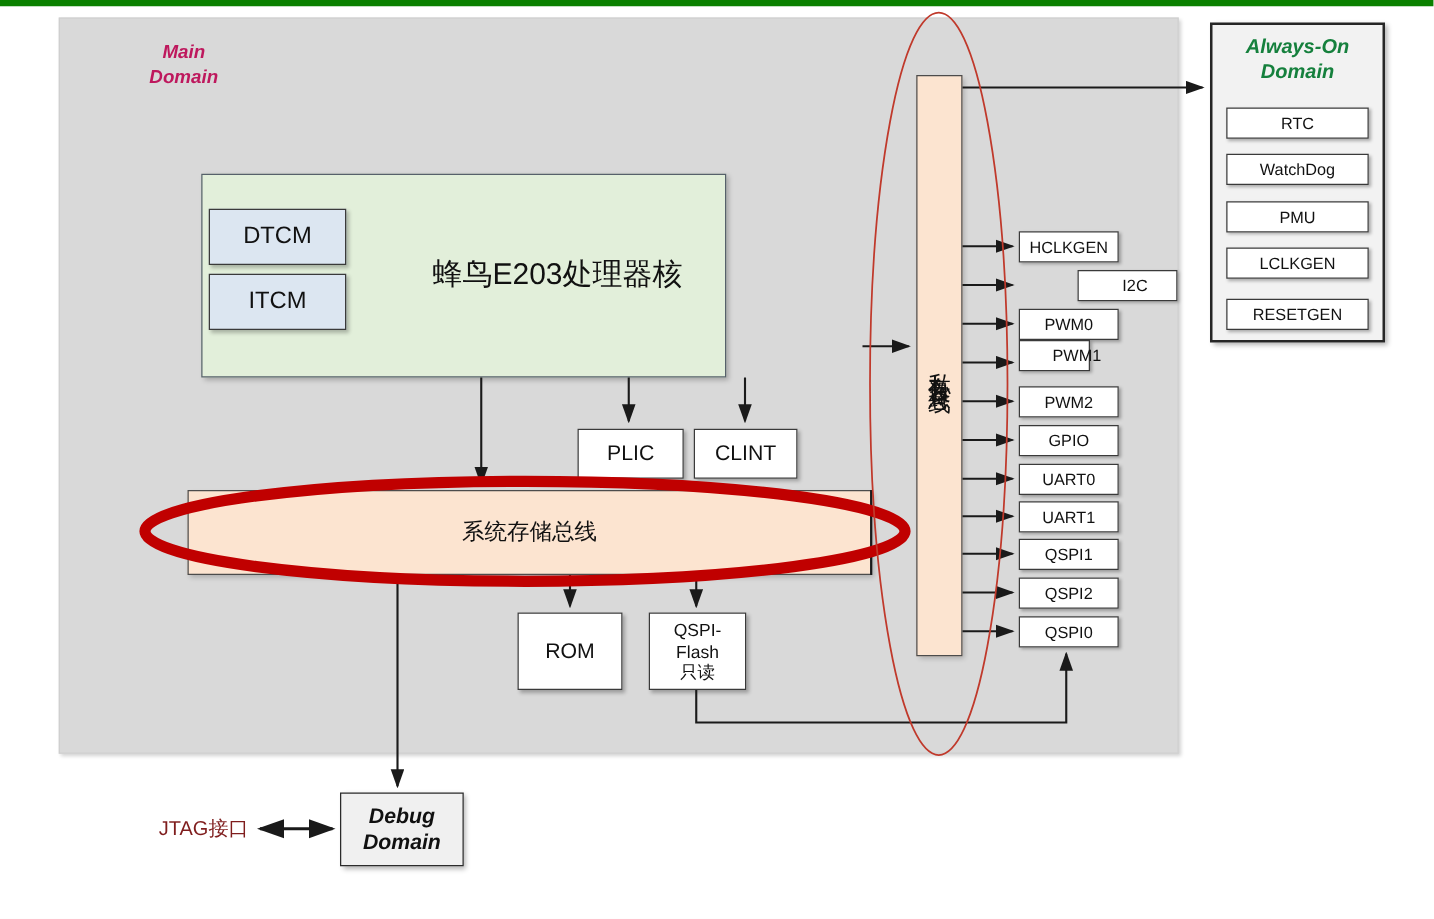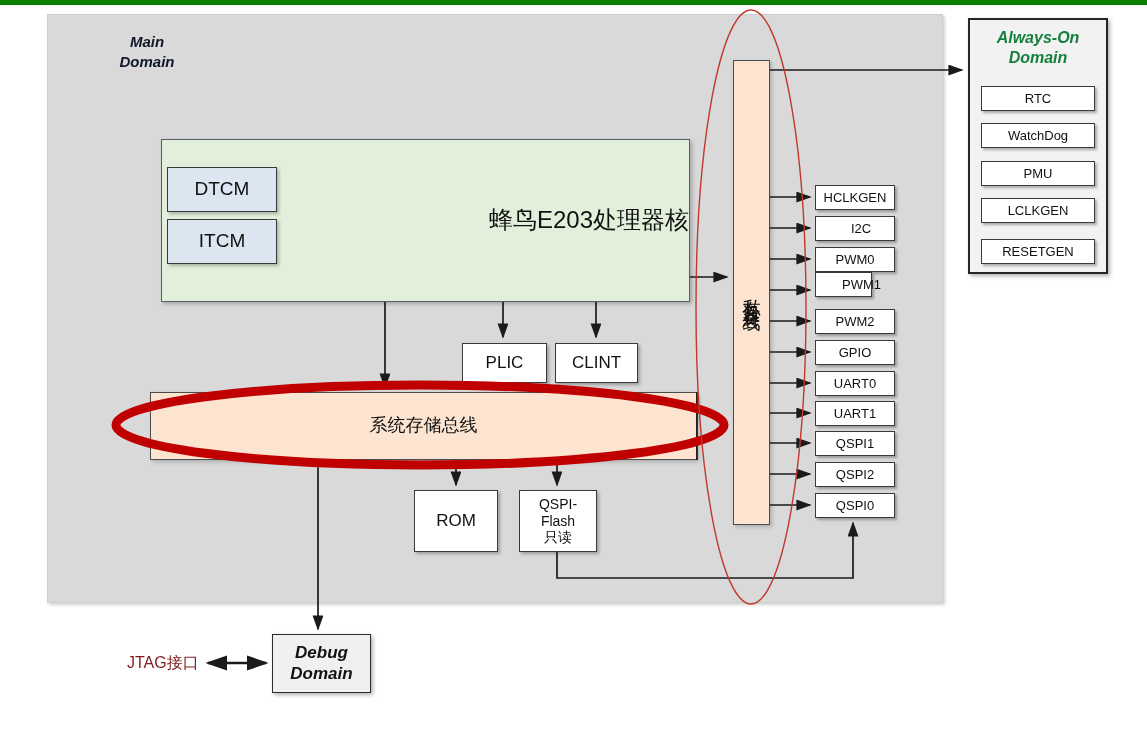--- a/index.html
+++ b/index.html
@@ -37,21 +37,21 @@
   .main-domain {
     background: #d9d9d9;
     border: 1px solid #cfcfcf;
     box-shadow: 2px 2px 3px rgba(0,0,0,0.18);
   }
   .domain-label {
     position: absolute;
     font-style: italic;
     font-weight: bold;
     font-size: 15px;
-    color: #0f172a;
+    color: #be185d;
     line-height: 1.35;
     text-align: center;
   }
   .core {
     background: #e2efda;
     border: 1px solid #56606a;
     font-size: 24px;
     box-shadow: 2px 2px 4px rgba(0,0,0,0.25);
   }
   .tcm {
@@ -139,21 +139,21 @@
 
   <div class="topbar"></div>
 
   <div class="box main-domain" style="left:47px; top:14px; width:896px; height:589px;"></div>
 
   <div class="domain-label" style="left:92px; top:32px; width:110px;">
     <div>Main</div>
     <div>Domain</div>
   </div>
 
-  <div class="box core" style="left:161px; top:139px; width:529px; height:163px;justify-content:flex-end;">
+  <div class="box core" style="left:161px; top:139px; width:420px; height:163px;">
     <span style="padding-left:150px;">蜂鸟E203处理器核</span>
   </div>
 
   <div class="box tcm" style="left:167px; top:167px; width:110px; height:45px;">
     <span>DTCM</span>
   </div>
   <div class="box tcm" style="left:167px; top:219px; width:110px; height:45px;">
     <span>ITCM</span>
   </div>
 
@@ -179,21 +179,21 @@
     </div>
   </div>
 
   <div class="box vbus" style="left:733px; top:60px; width:37px; height:465px;">
     <span>私有设备总线</span>
   </div>
 
   <div class="box unit-sm" style="left:815px; top:185px; width:80px; height:25px;">
     <span>HCLKGEN</span>
   </div>
-  <div class="box unit-sm" style="left:815px; top:216px; width:80px; height:25px;padding-left:12px;">
+  <div class="box unit-sm" style="left:862px; top:216px; width:80px; height:25px;padding-left:12px;">
     <span>I2C</span>
   </div>
   <div class="box unit-sm" style="left:815px; top:247px; width:80px; height:25px;">
     <span>PWM0</span>
   </div>
   <div class="box unit-sm" style="left:815px; top:272px; width:57px; height:25px;padding-left:36px;">
     <span>PWM1</span>
   </div>
   <div class="box unit-sm" style="left:815px; top:309px; width:80px; height:25px;">
     <span>PWM2</span>

